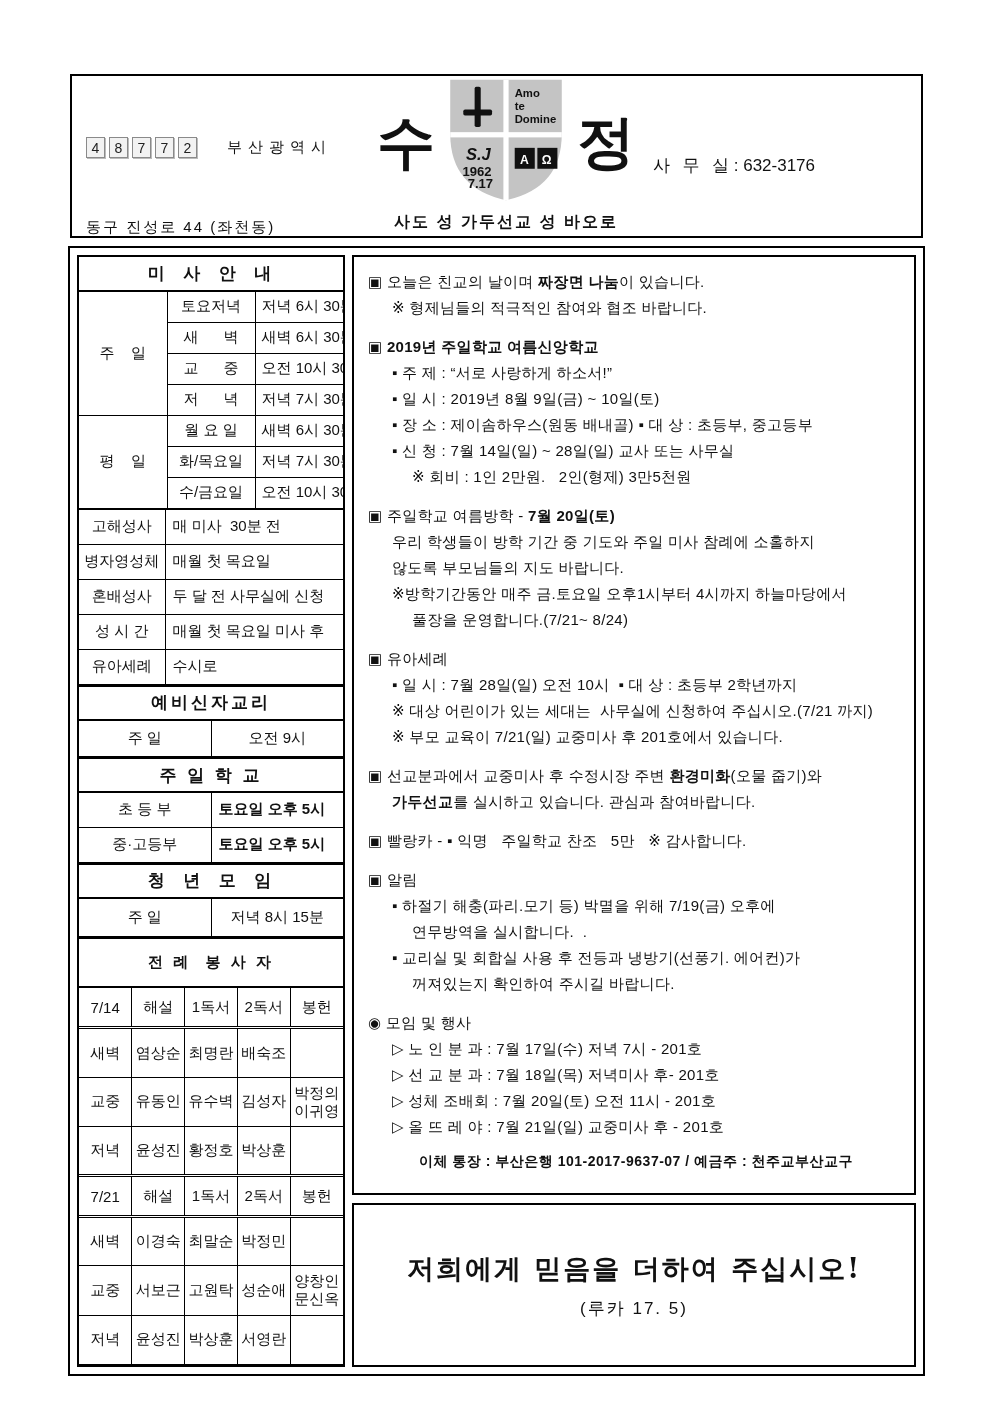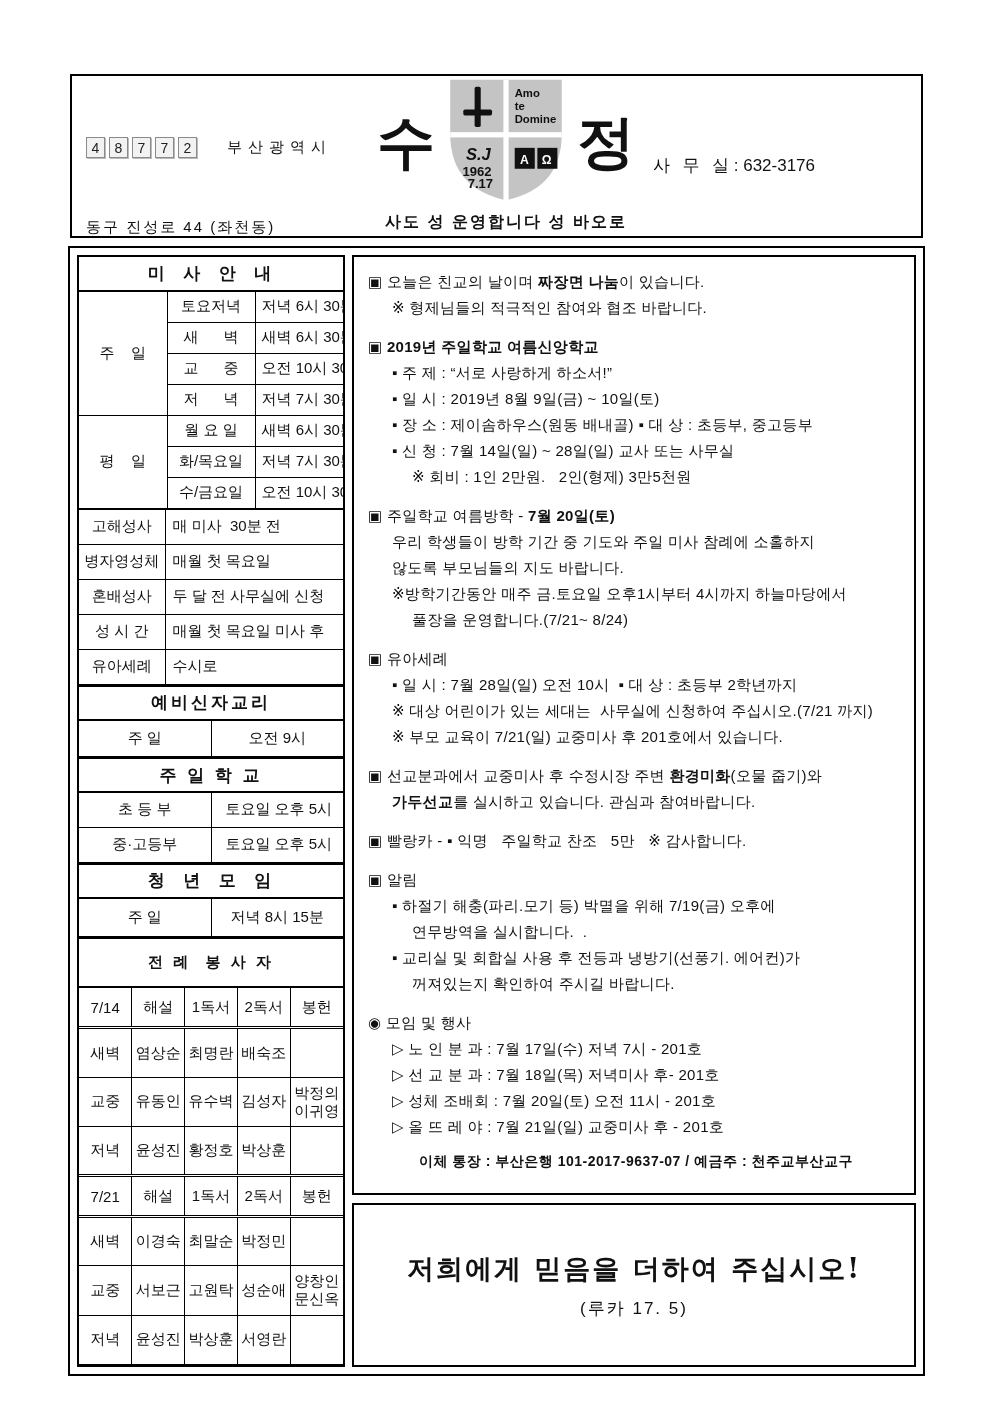--- a/index.html
+++ b/index.html
@@ -55,21 +55,21 @@
   .left-col table:first-child tr:first-child td { border-top:none; }
   td.ttl {
     font-weight:bold; font-size:17px; letter-spacing:3px; text-align:center;
     border-top:2px solid #000; border-bottom:2px solid #000; height:34px;
   }
   td.grp { width:52px; letter-spacing:0; }
   td.lbl { width:96px; }
   td.val { text-align:left; padding-left:6px; }
   td.lbl2 { width:86px; padding:1px 2px; }
   td.val2 { text-align:left; padding-left:7px; }
-  td.bold { font-weight:normal;text-align:center; }
+  td.bold { font-weight:bold; }
   tr.hd td { height:33px; border-bottom:3px double #000; }
   tr.hd2 td { height:33px; border-top:3px double #000; border-bottom:3px double #000; }
   td.wrap { white-space:pre-line; line-height:18px; font-size:14px; }
   .srv td { height:40px; padding:1px 2px; font-size:15px; }
   .t-servers { flex:1; }
 
   .right-col { flex:1; display:flex; flex-direction:column; gap:8px; }
   .ann-box { border:2px solid #000; height:940px; padding:12px 10px 6px 14px; overflow:hidden; }
   .sec { margin-bottom:13px; }
   .line { font-size:15px; line-height:26px; white-space:pre-wrap; letter-spacing:0.3px; }
@@ -132,21 +132,21 @@
             <g>
               <rect x="80" y="82" width="23" height="24" fill="#111"></rect>
               <rect x="106" y="82" width="23" height="24" fill="#111"></rect>
               <text x="86" y="100" font-size="14" font-weight="bold" fill="#fff">Α</text>
               <text x="111" y="100" font-size="14" font-weight="bold" fill="#fff">Ω</text>
             </g>
           </svg>
         </span>
         <span class="logo-kor">정</span>
       </div>
-      <div class="logo-caption">사도 성 운영합니다 성 바오로</div>
+      <div class="logo-caption">사도 성 가두선교 성 바오로</div>
     </div>
 
     <div class="h-right">
       <div><span class="hl">사 무 실</span><span> : </span><span>632-3176</span></div>
       <div><span class="hl">수 녀 원</span><span> : </span><span>632-1061</span></div>
       <div><span class="hl">팩     스</span><span> : </span><span>645-7620</span></div>
       <div class="home-label">본당 홈페이지 :</div>
       <div class="home-url">http://sujeong.catb.kr/</div>
     </div>
   </div>

